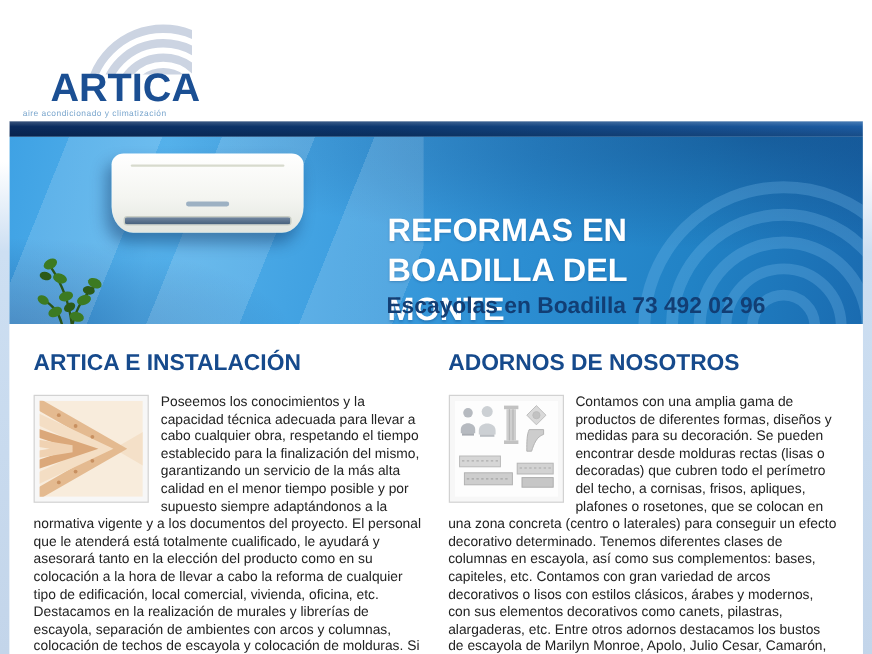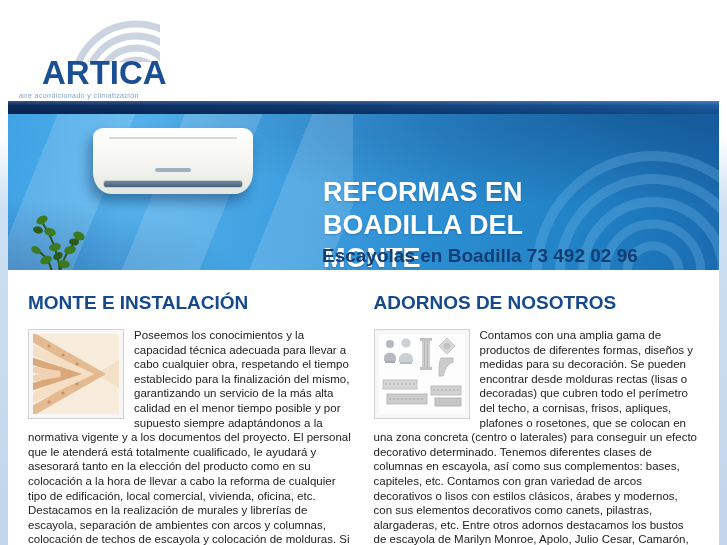--- a/index.html
+++ b/index.html
@@ -144,21 +144,21 @@
       </g>
     </svg>
 
     <h1 class="hero-title">REFORMAS EN BOADILLA DEL MONTE</h1>
     <div class="hero-subtitle">Escayolas en Boadilla 73 492 02 96</div>
   </div>
 
   <main class="content">
 
     <section class="col">
-      <h2>MONTE E INSTALACIÓN</h2>
+      <h2>ARTICA E INSTALACIÓN</h2>
       <div class="thumb">
         <svg viewBox="0 0 86 80">
           <rect x="0" y="0" width="86" height="80" fill="#f8ecdc"></rect>
           <path d="M62,40 L86,26 L86,54 Z" fill="#f4e0c8"></path>
           <g fill="none">
             <path d="M-4,1 L64,40 L-4,79" stroke="#e4ba90" stroke-width="9"></path>
             <path d="M-4,14 L51,40 L-4,66" stroke="#f4dec4" stroke-width="9"></path>
             <path d="M-4,26 L38,40 L-4,54" stroke="#dba87a" stroke-width="7"></path>
             <path d="M-4,35 L27,40 L-4,45" stroke="#f0d2b2" stroke-width="6"></path>
           </g>

